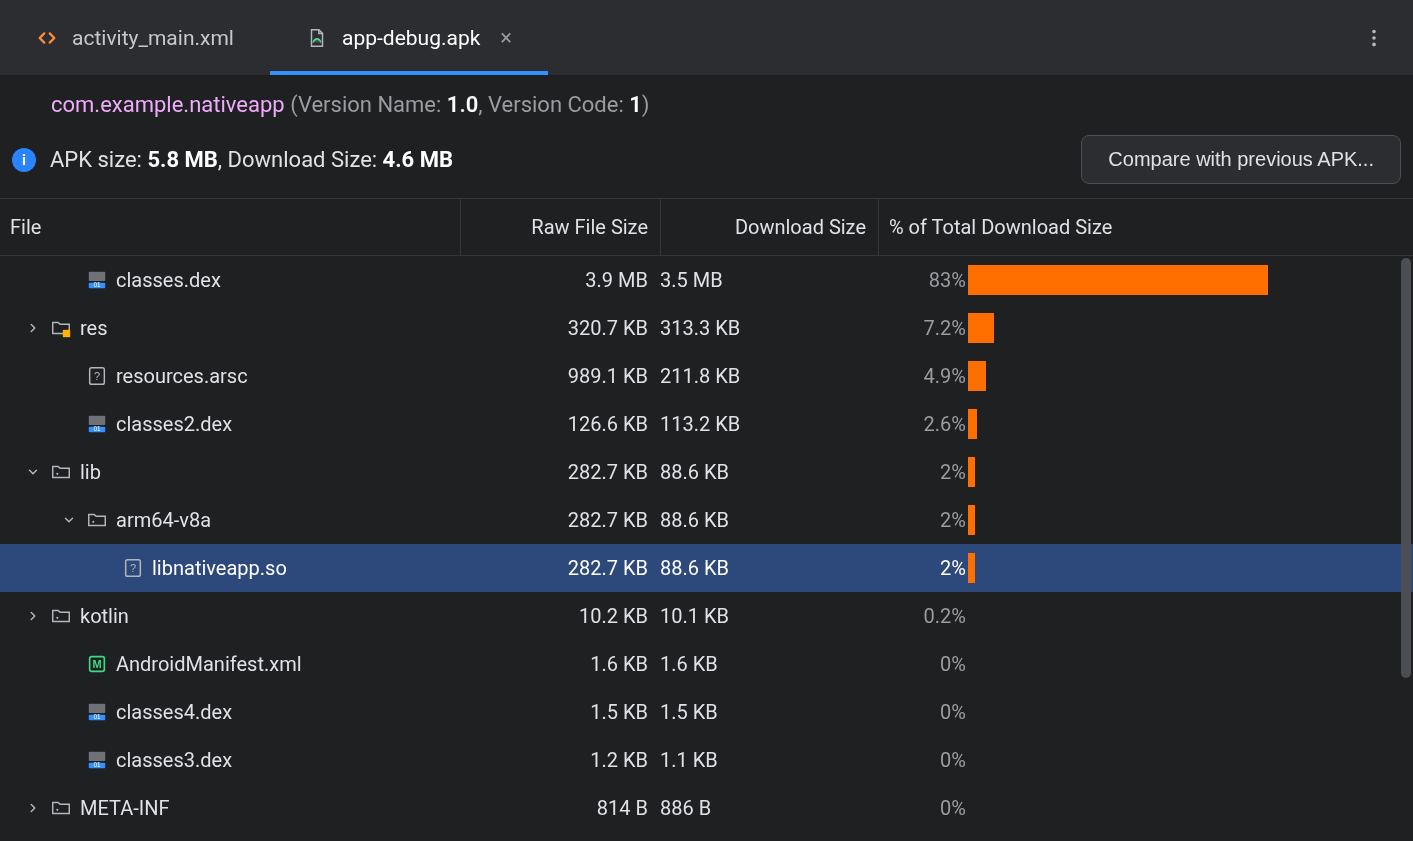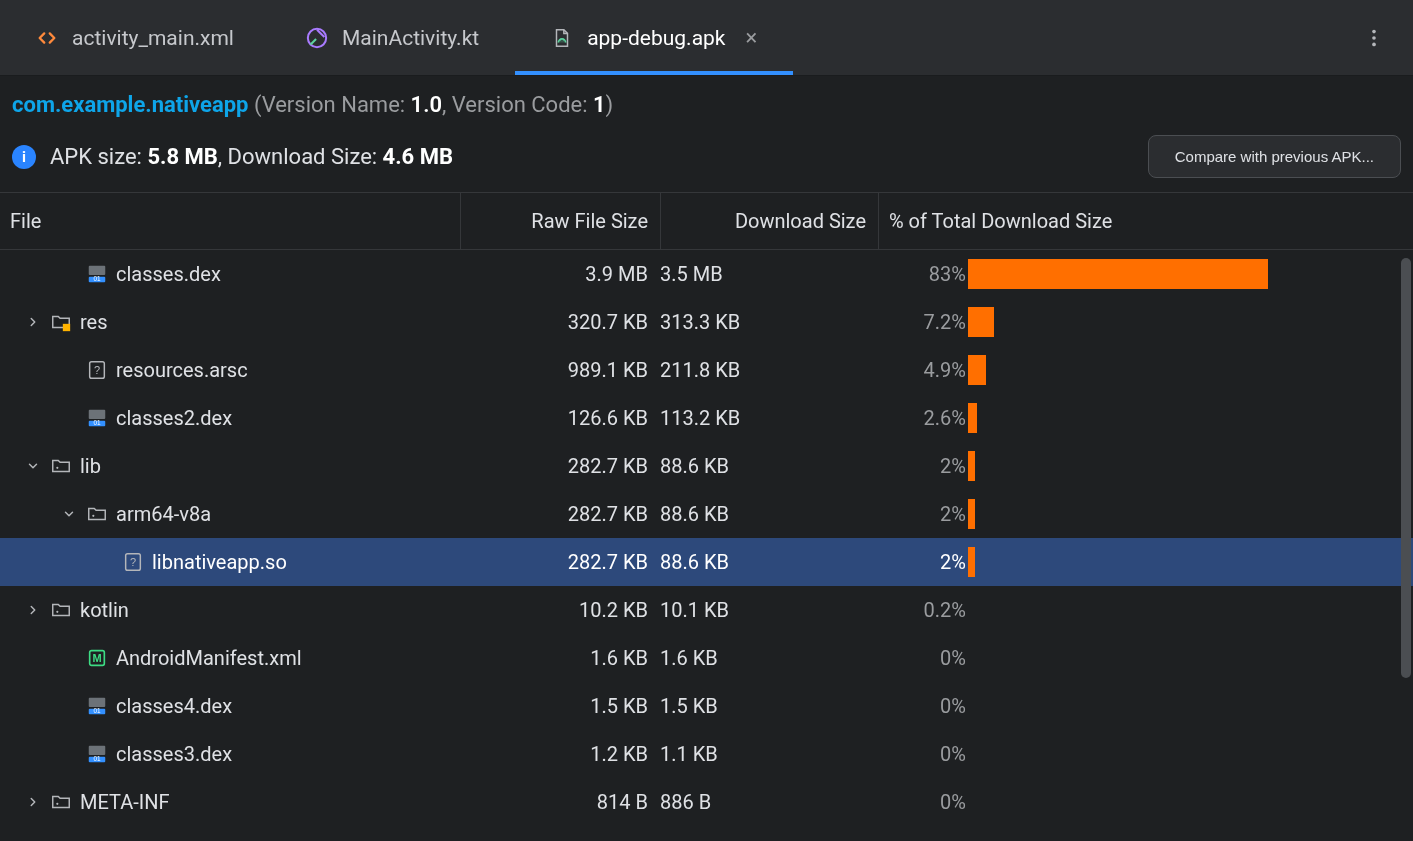--- a/index.html
+++ b/index.html
@@ -59,21 +59,21 @@
   .meta {
     padding: 16px 12px 0 12px;
     display: flex;
     flex-direction: column;
     gap: 18px;
   }
   .pkg-line {
     font-size: 22px;
     color: #9a9c9f;
   }
-  .pkg-line .pkg { color: #0ea5e9; font-weight: 700; }
+  .pkg-line .pkg { color: #f0abfc; font-weight: 400; margin-left: 39px; }
   .pkg-line .bold { color: #ffffff; font-weight: 600; }
 
   .size-line {
     display: flex;
     align-items: center;
     gap: 14px;
     font-size: 22px;
     color: #dfe1e5;
   }
   .size-line .info-icon {
@@ -86,21 +86,21 @@
     display: inline-flex;
     align-items: center;
     justify-content: center;
   }
   .size-line .bold { font-weight: 700; color: #ffffff; }
   .size-line .spacer { flex: 1; }
   .compare-btn {
     background: #2b2d30;
     border: 1px solid #4b4e52;
     color: #dfe1e5;
-    font-size: 15px;
+    font-size: 20px;
     padding: 12px 26px;
     border-radius: 8px;
     cursor: pointer;
   }
 
   
   .thead {
     display: flex;
     align-items: center;
     height: 58px;
@@ -198,30 +198,20 @@
 
 <div class="tabs">
   <div class="tab">
       <span class="file-icon">
         <svg width="24" height="24" viewBox="0 0 24 24" fill="none" stroke="#ff8a3c" stroke-width="2.5" stroke-linecap="round" stroke-linejoin="round">
           <polyline points="9 7 4 12 9 17"></polyline>
           <polyline points="15 7 20 12 15 17"></polyline>
         </svg>
       </span>
       <span>activity_main.xml</span>
-    </div>
-    <div class="tab">
-      <span class="file-icon">
-        <svg width="24" height="24" viewBox="0 0 24 24">
-          <circle cx="12" cy="12" r="10" fill="none" stroke="#a97bff" stroke-width="2.2"></circle>
-          <path d="M12 3 L20 11" stroke="#a97bff" stroke-width="2.2"></path>
-          <path d="M5 19 L11 13" stroke="#5dd39e" stroke-width="2.2"></path>
-        </svg>
-      </span>
-      <span>MainActivity.kt</span>
     </div>
     <div class="tab active">
       <span class="file-icon">
         <svg width="24" height="24" viewBox="0 0 24 24" fill="none">
           <path d="M6 3h8l4 4v14H6z" stroke="#b4b6ba" stroke-width="1.6"></path>
           <path d="M14 3v4h4" stroke="#b4b6ba" stroke-width="1.6"></path>
           <path d="M8 17c0-2.2 1.8-4 4-4s4 1.8 4 4" stroke="#5dd39e" stroke-width="1.8" fill="#5dd39e" fill-opacity=".25"></path>
           <circle cx="10" cy="14" r="0.9" fill="#5dd39e"></circle>
           <circle cx="14" cy="14" r="0.9" fill="#5dd39e"></circle>
         </svg>

